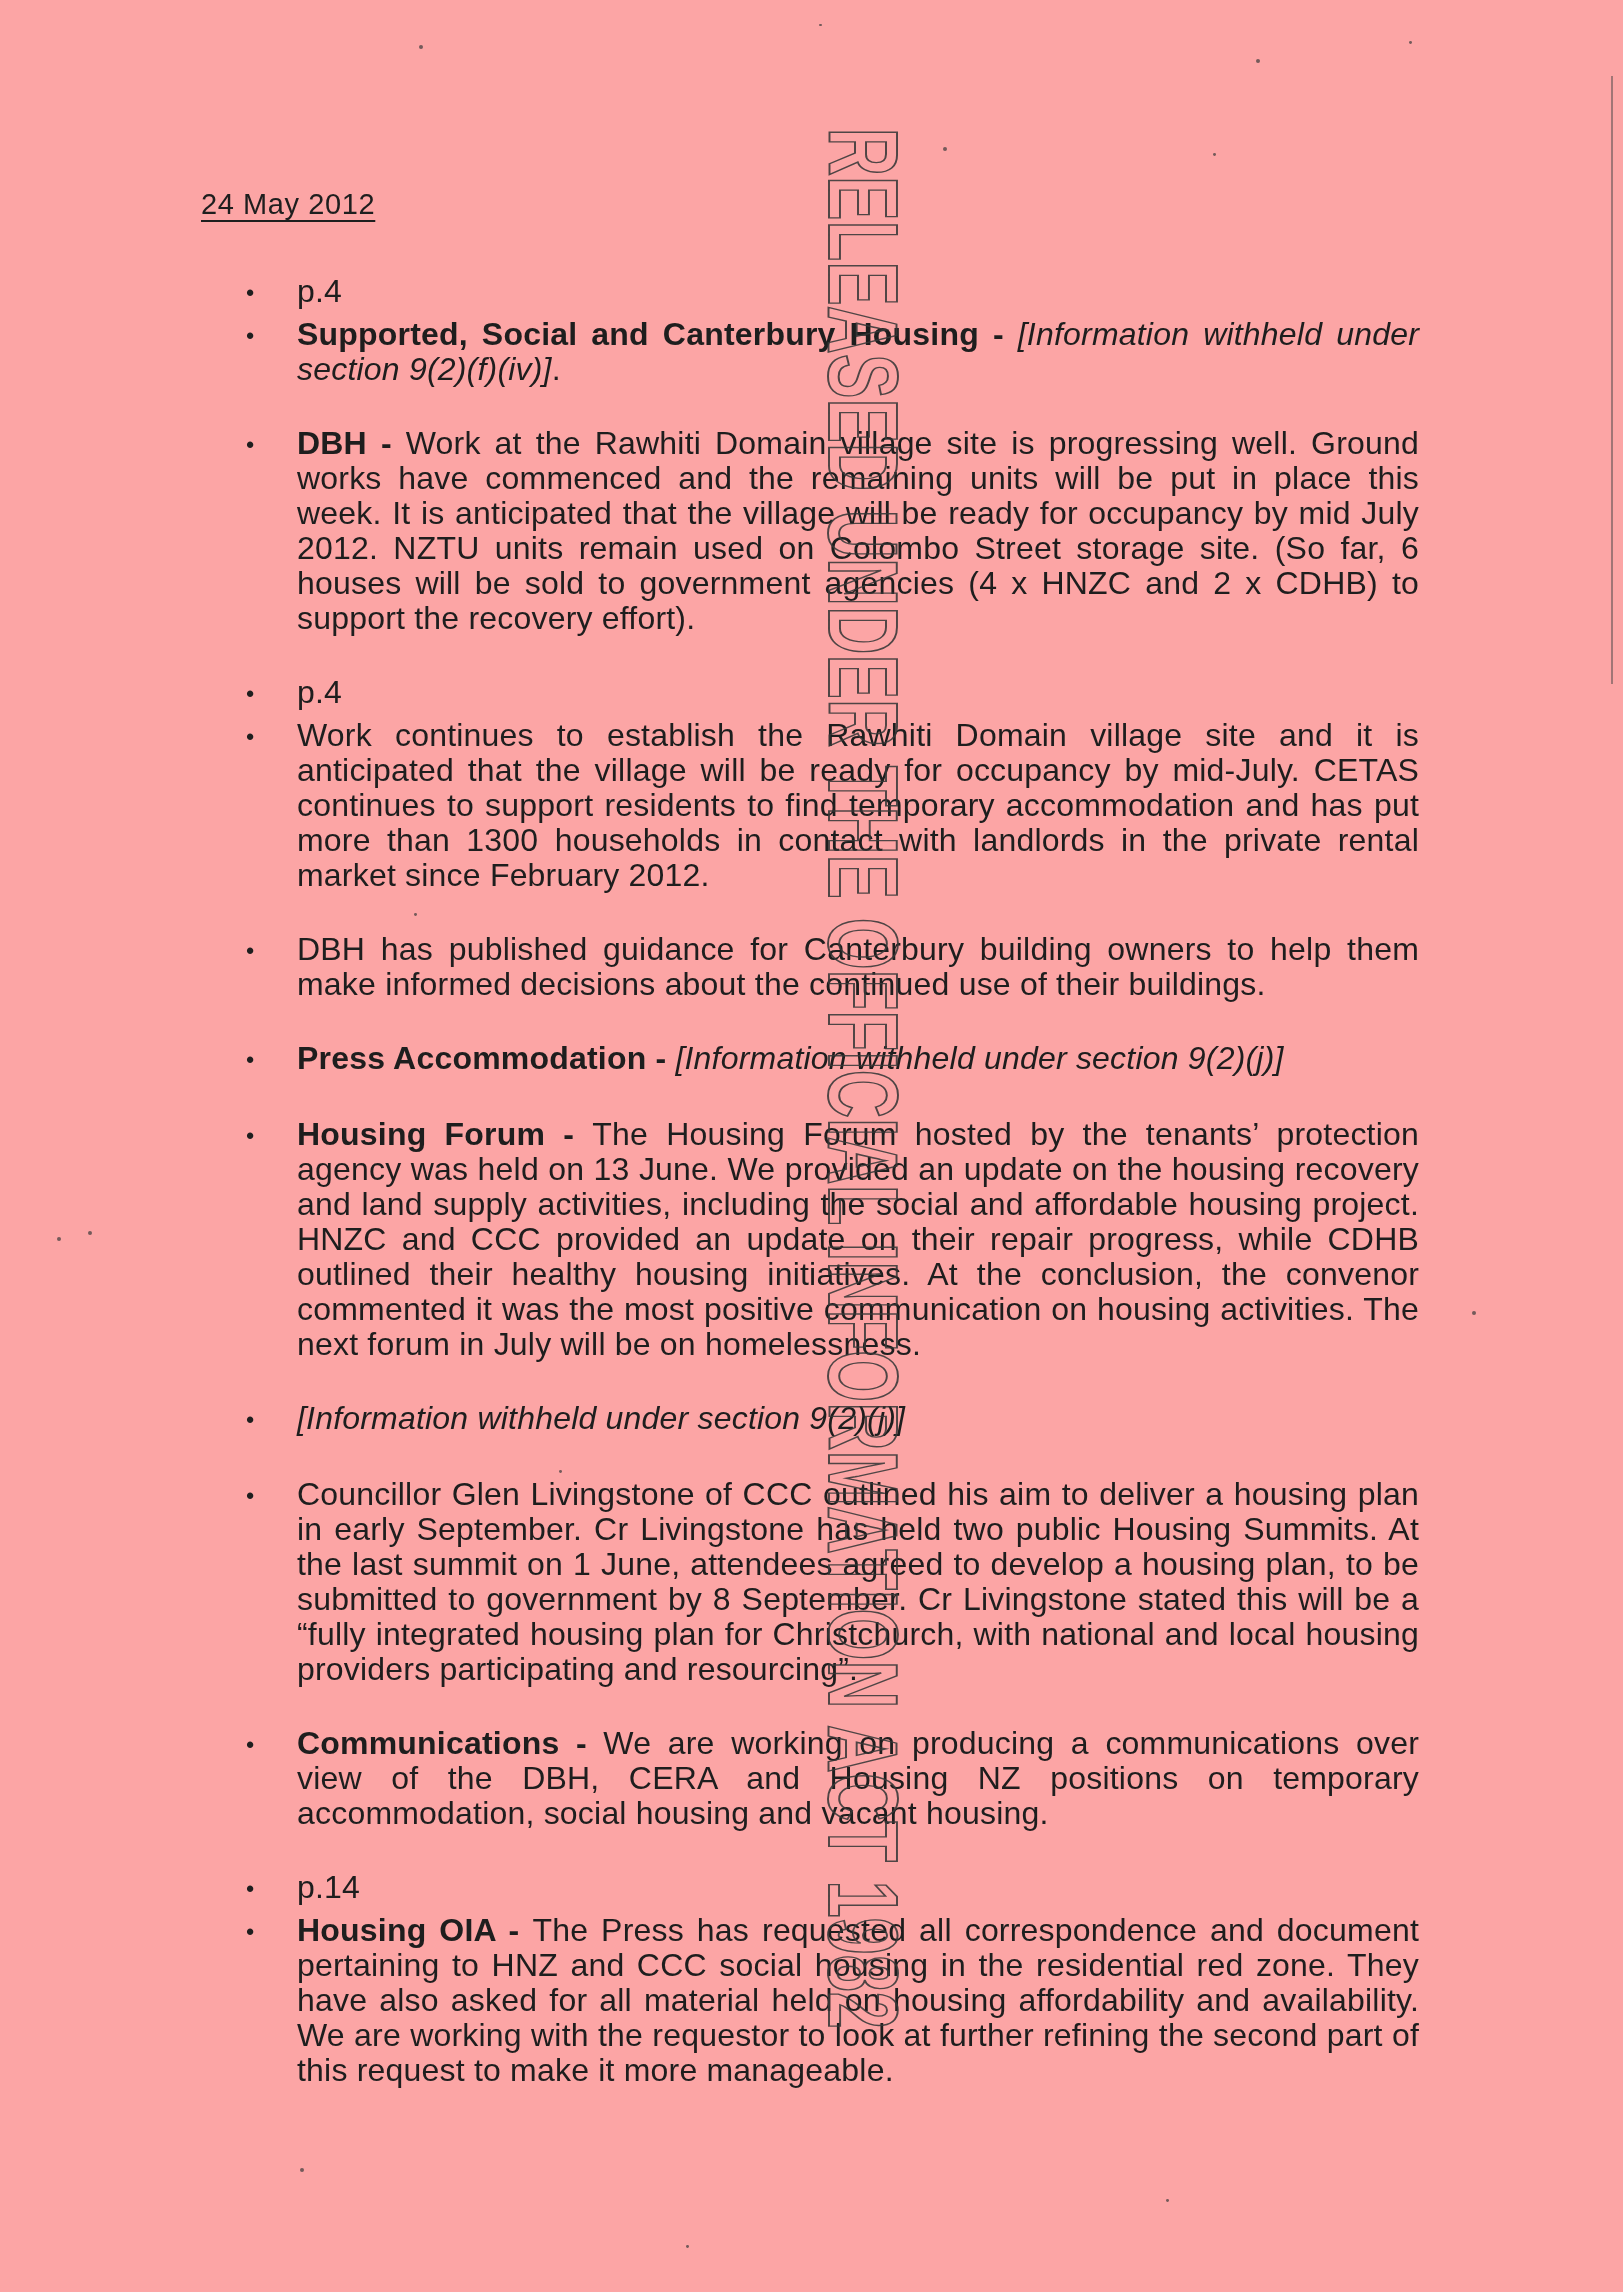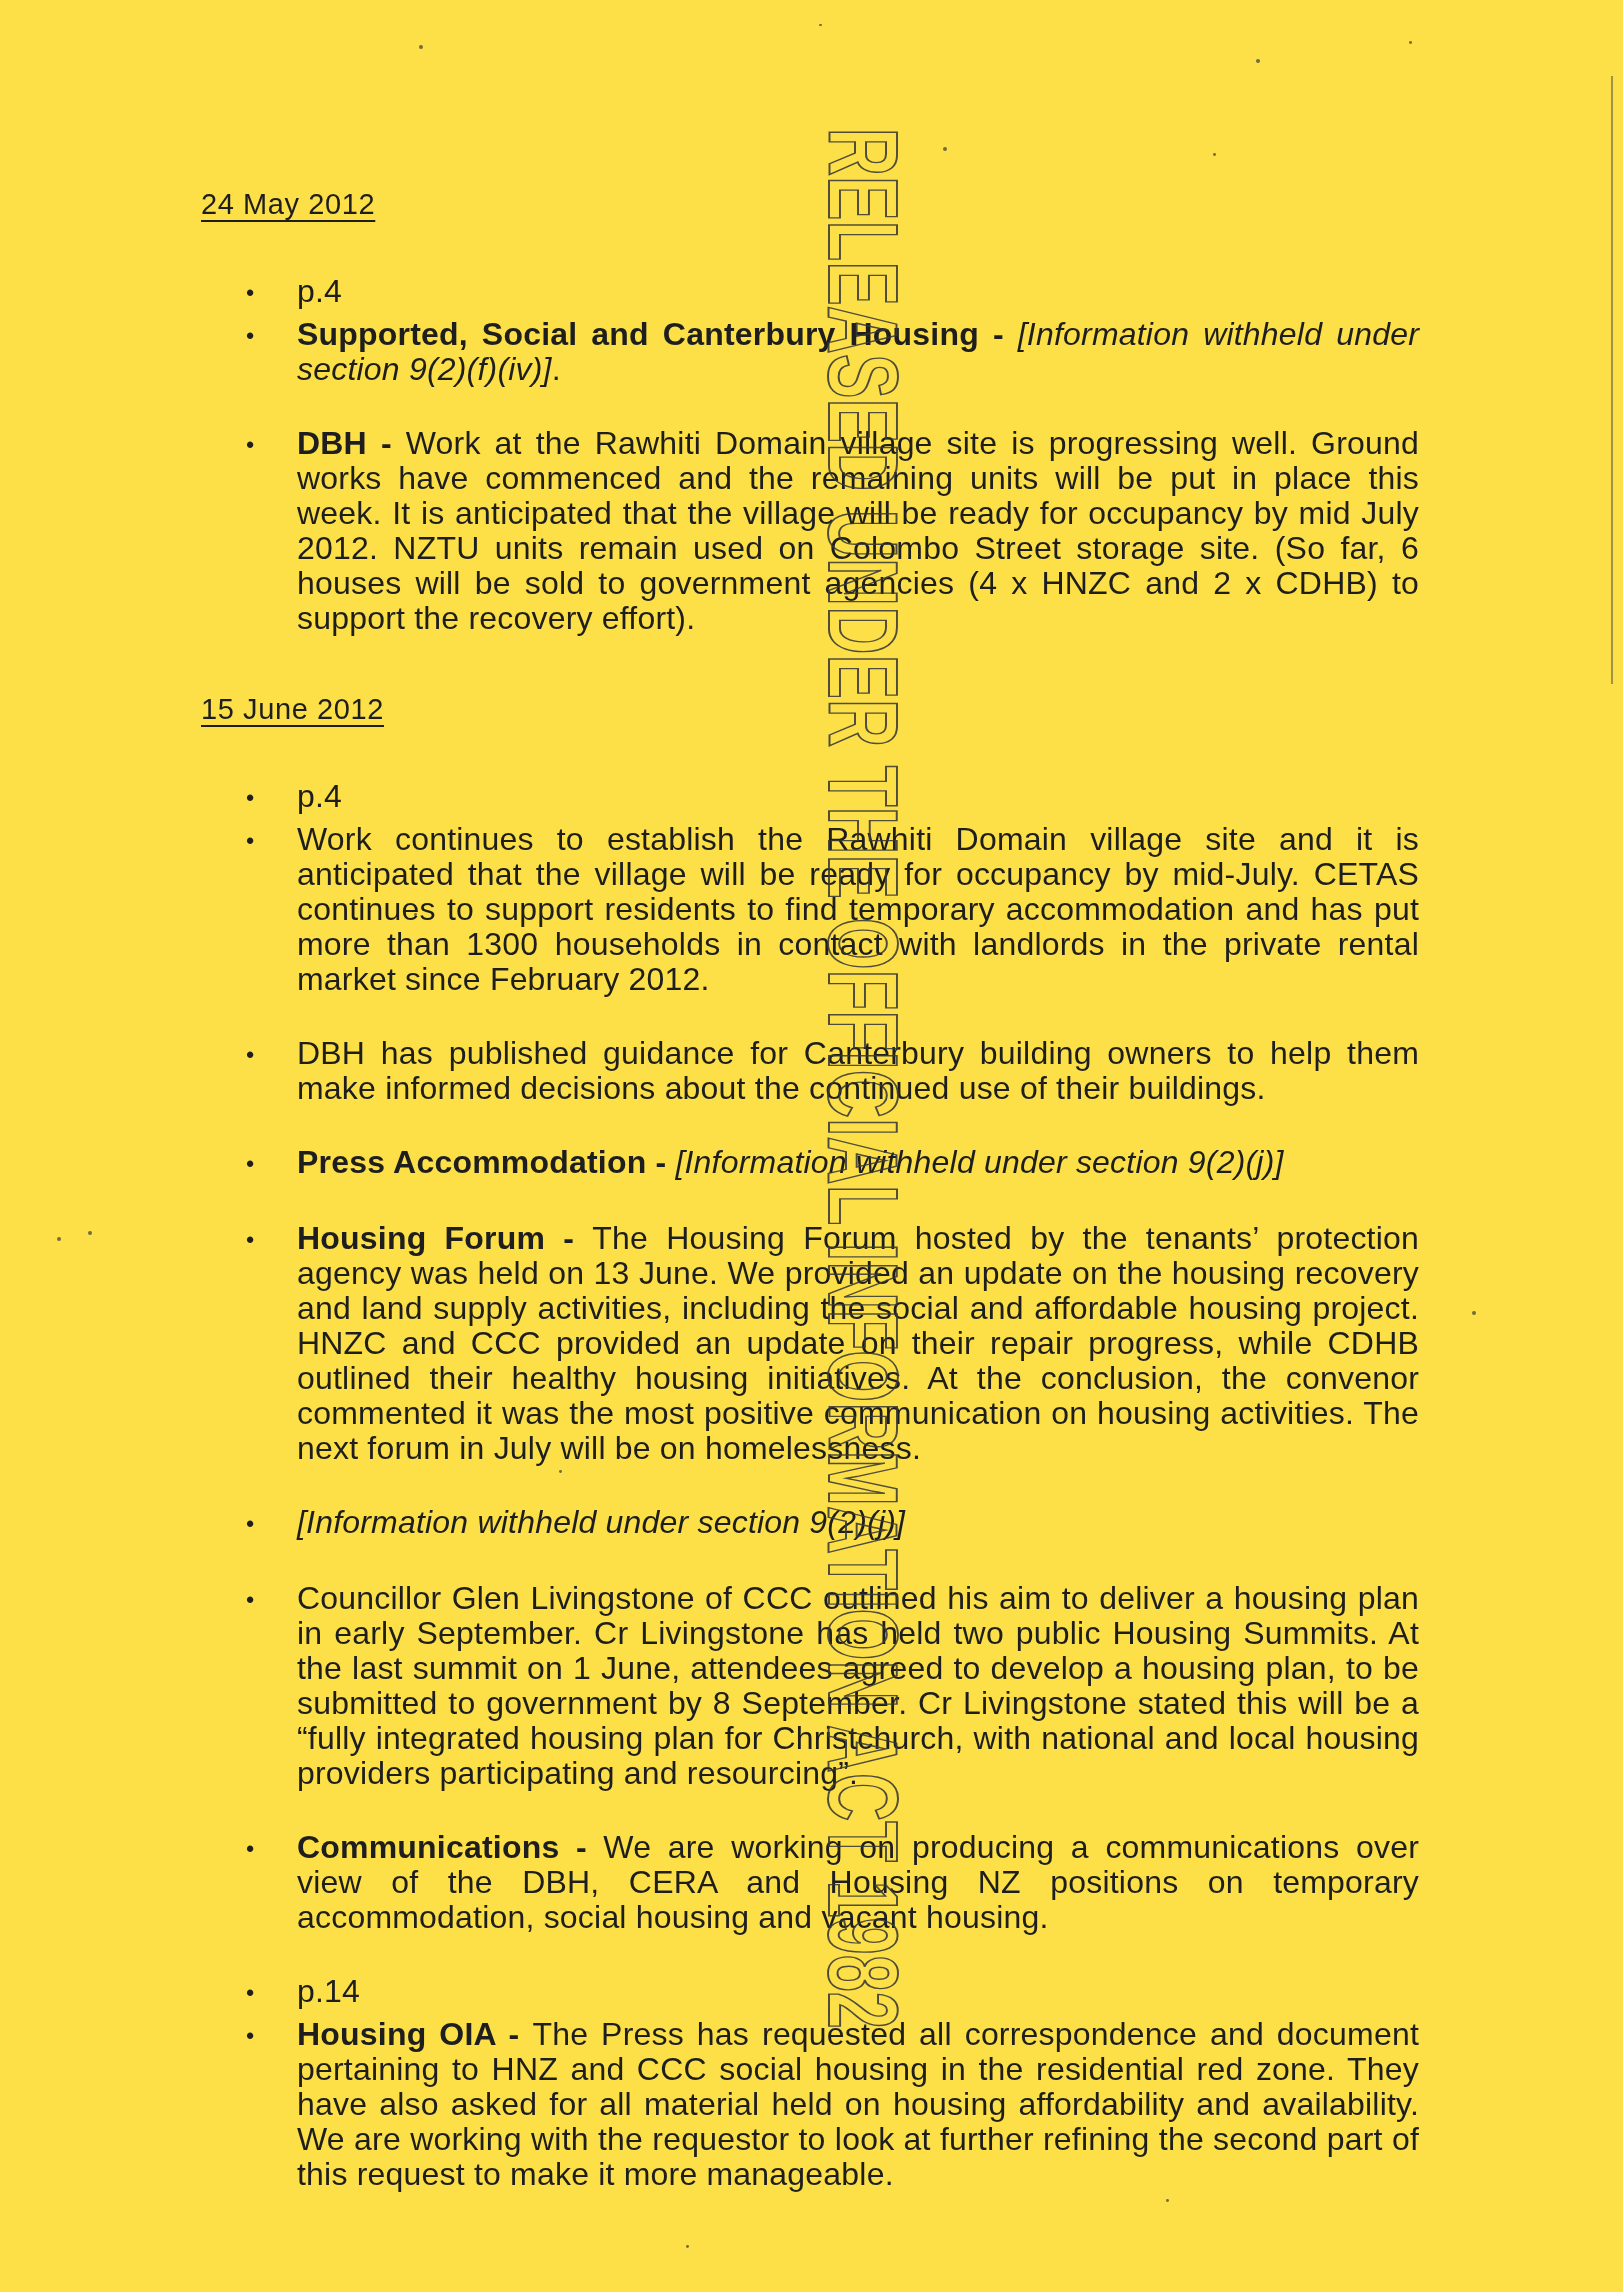--- a/index.html
+++ b/index.html
@@ -2,21 +2,21 @@
 <html><head>
 <meta charset="utf-8">
 <style>
   * { margin: 0; padding: 0; box-sizing: border-box; }
   html,body { background: #d9d9d9; }
   .page {
     position: relative;
     width: 1623px;
     height: 2293px;
     margin: 0 auto;
-    background: #fde047;
+    background: #fca5a5;
     color: #1e1e1e;
     font-family: "Liberation Sans", "DejaVu Sans", sans-serif;
     overflow: hidden;
   }
   .content {
     position: relative;
     z-index: 1;
     padding: 188px 204px 0 201px;
   }
   h2.date {
@@ -106,21 +106,20 @@
     <div class="row">
       <span class="bullet">•</span>
       <p class="text"><span class="b">Supported, Social and Canterbury Housing - </span><span></span><span class="i">[Information withheld under section 9(2)(f)(iv)]</span><span>.</span></p>
     </div>
 
     <div class="row">
       <span class="bullet">•</span>
       <p class="text"><span class="b">DBH - </span><span>Work at the Rawhiti Domain village site is progressing well. Ground works have commenced and the remaining units will be put in place this week. It is anticipated that the village will be ready for occupancy by mid July 2012. NZTU units remain used on Colombo Street storage site. (So far, 6 houses will be sold to government agencies (4 x HNZC and 2 x CDHB) to support the recovery effort).</span><span class="i"></span><span></span></p>
     </div>
 
-    <h2 class="date second">15 June 2012</h2>
 
     <div class="row tight">
       <span class="bullet">•</span>
       <p class="text"><span class="b"></span><span>p.4</span><span class="i"></span><span></span></p>
     </div>
 
     <div class="row">
       <span class="bullet">•</span>
       <p class="text"><span class="b"></span><span>Work continues to establish the Rawhiti Domain village site and it is anticipated that the village will be ready for occupancy by mid-July. CETAS continues to support residents to find temporary accommodation and has put more than 1300 households in contact with landlords in the private rental market since February 2012.</span><span class="i"></span><span></span></p>
     </div>

